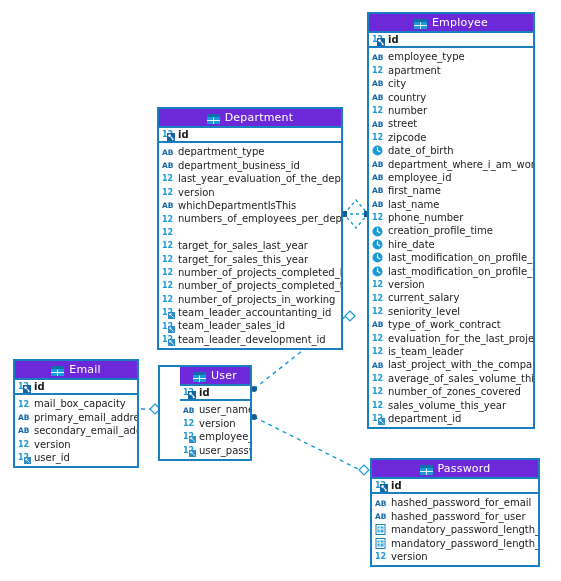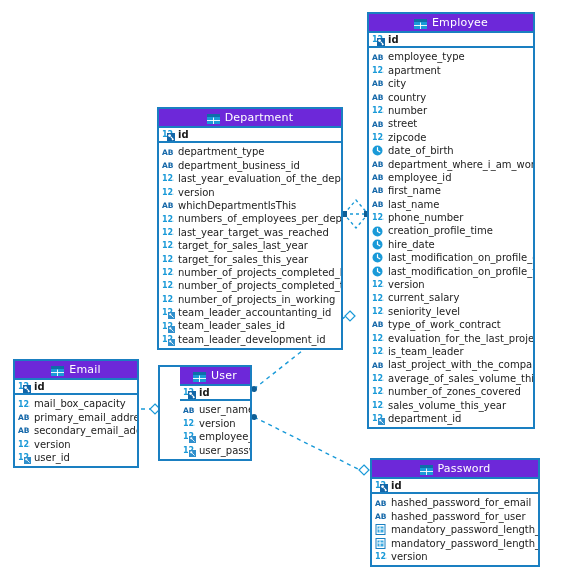--- a/index.html
+++ b/index.html
@@ -421,21 +421,20 @@
               </svg>
             </span>
             <span class="attr-label">numbers_of_employees_per_department</span>
           </div>
           <div class="attr">
             <span class="ic">
               <svg width="12" height="10" viewBox="0 0 12 10">
                 <text x="0" y="8" font-family="DejaVu Sans, sans-serif" font-size="8" font-weight="bold" fill="#1a9ad8">123</text>
               </svg>
             </span>
-            <span class="attr-label">last_year_target_was_reached</span>
           </div>
           <div class="attr">
             <span class="ic">
               <svg width="12" height="10" viewBox="0 0 12 10">
                 <text x="0" y="8" font-family="DejaVu Sans, sans-serif" font-size="8" font-weight="bold" fill="#1a9ad8">123</text>
               </svg>
             </span>
             <span class="attr-label">target_for_sales_last_year</span>
           </div>
           <div class="attr">

